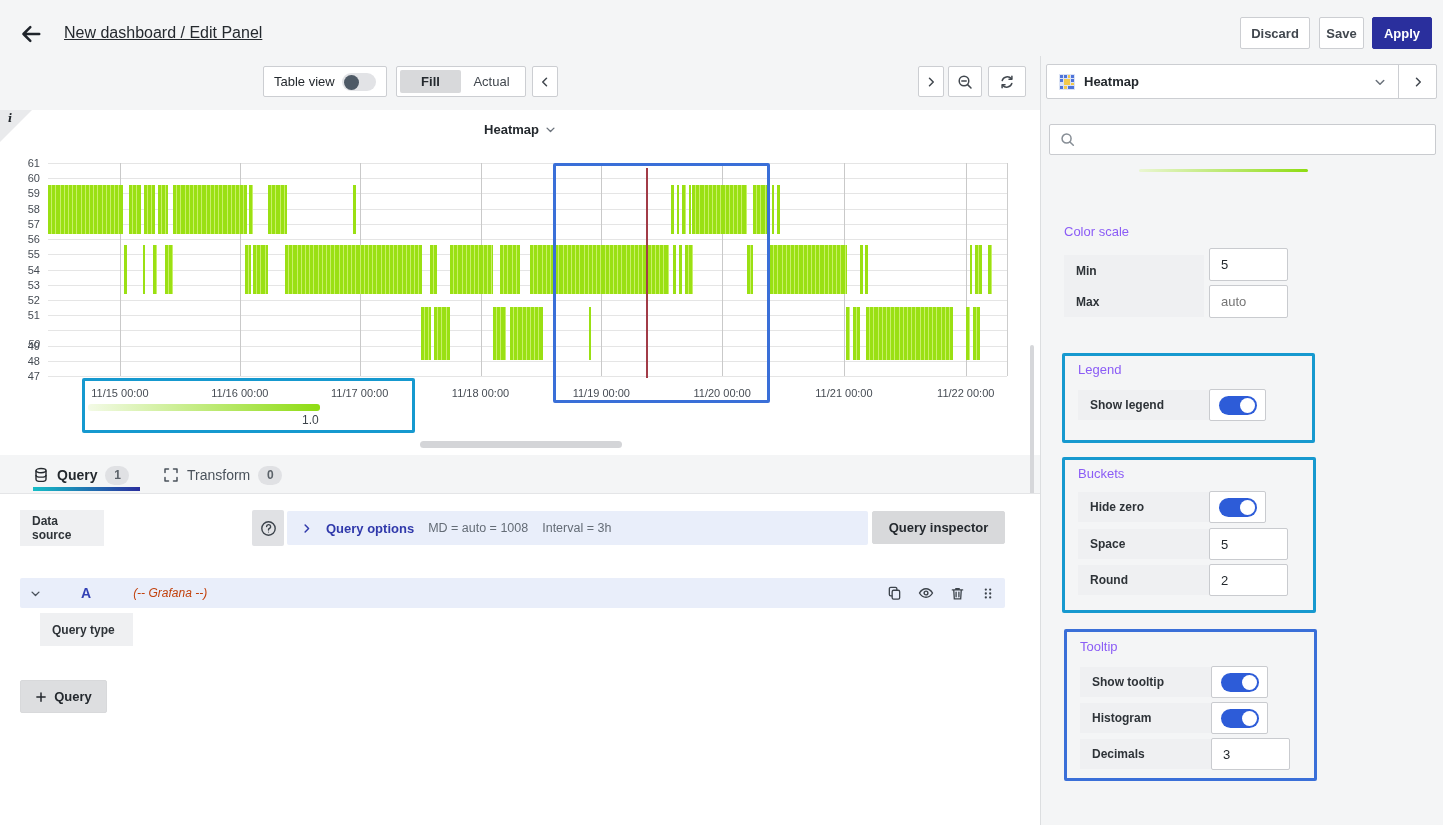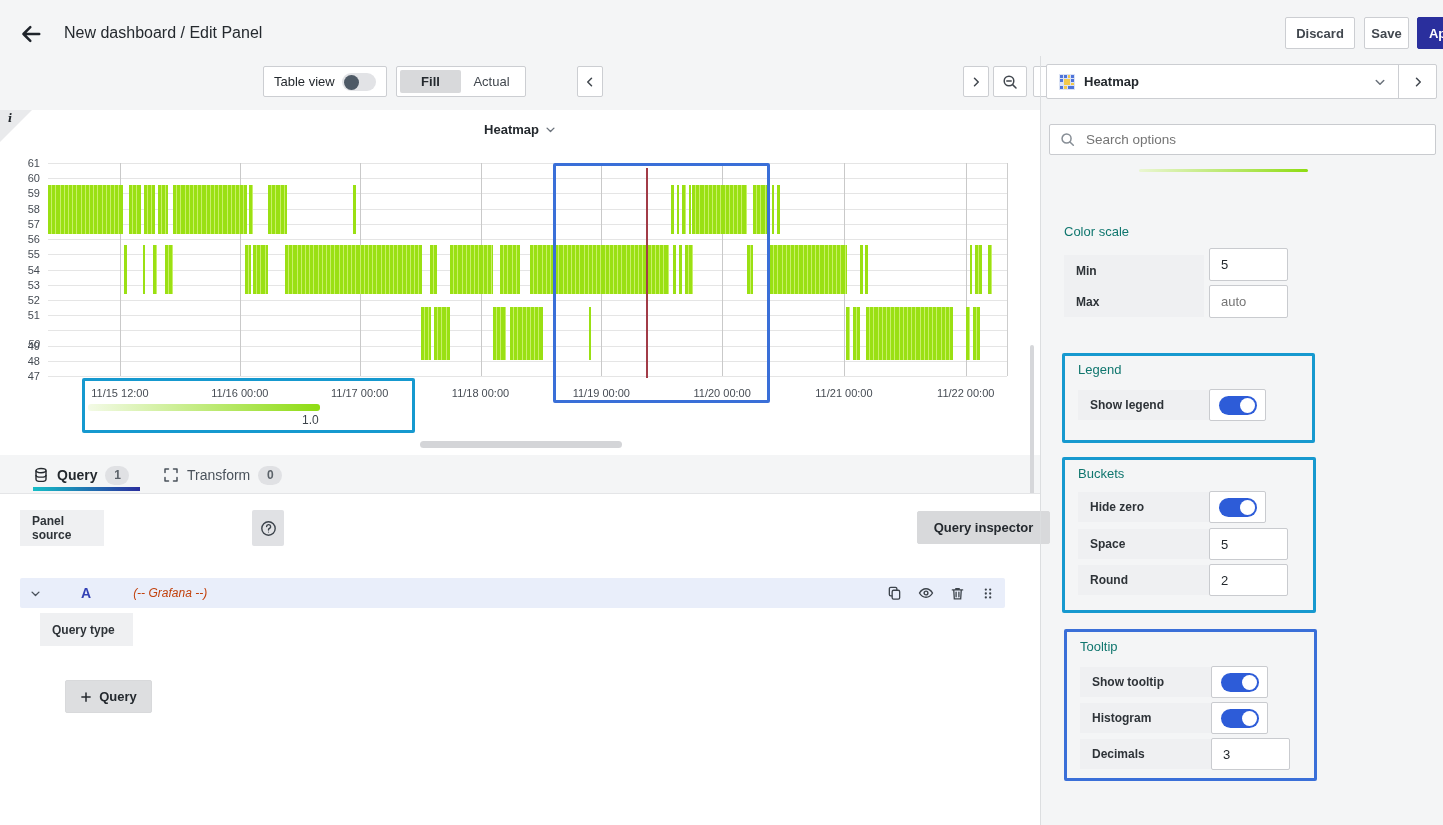--- a/index.html
+++ b/index.html
@@ -1,33 +1,33 @@
 <!DOCTYPE html>
 <html style="--bg: #f4f5f6; --border: #d8d9db; --text: #24292e; --text-muted: #6e7680; --accent-indigo: #2a2f9d; --link-blue: #3039ab; --toggle-blue: #2d5cd8; --highlight-cyan: #1699cf; --highlight-blue: #3a6fd8; --heatmap-green: #9ae013; --annotation-red: #a23b47; --row-blue-bg: #e9eefa; --tab-grad-start: #16bdc6; --tab-grad-end: #2a2f9e;"><head>
 <meta charset="utf-8">
 <style>
   html,body{margin:0;padding:0;}
   body{font-family:"Liberation Sans",sans-serif;color:#24292e;}
   #app{position:relative;width:1443px;height:825px;background:#f4f5f6;overflow:hidden;font-size:13px;}
   .abs{position:absolute;}
   .white-region{position:absolute;background:#fff;}
   .flex{display:flex;align-items:center;}
-  .btn{display:flex;align-items:center;justify-content:center;background:#fff;border:1px solid #ccced2;border-radius:2px;font-weight:600;font-size:13px;color:#41474e;box-sizing:border-box;cursor:pointer;margin-left:45px;}
+  .btn{display:flex;align-items:center;justify-content:center;background:#fff;border:1px solid #ccced2;border-radius:2px;font-weight:600;font-size:13px;color:#41474e;box-sizing:border-box;cursor:pointer;}
   .btn-primary{background:var(--accent-indigo,#2a2f9d);border-color:var(--accent-indigo,#2a2f9d);color:#fff;}
   .btn-gray{background:#d8d9db;border-color:#d8d9db;color:#24292e;}
   .selectbox{display:flex;align-items:center;background:#fff;border:1px solid #ccced2;border-radius:2px;box-sizing:border-box;gap:8px;padding:0 10px;cursor:pointer;}
   .cell-label{position:absolute;background:#eff0f2;display:flex;align-items:center;padding:0 12px;font-size:12px;font-weight:600;box-sizing:border-box;color:#2e3338;}
   .input-box{position:absolute;background:#fff;border:1px solid #c9cbcf;border-radius:2px;font-size:13px;display:flex;align-items:center;padding:0 11px;box-sizing:border-box;font-family:"Liberation Sans",sans-serif;color:#24292e;outline:none;}
   .toggle-wrap{position:absolute;background:#fff;border:1px solid #c9cbcf;border-radius:2px;display:flex;align-items:center;justify-content:center;box-sizing:border-box;cursor:pointer;}
   .toggle{width:38px;height:19px;border-radius:10px;background:#e2e3e6;position:relative;flex:0 0 auto;}
   .toggle .knob{position:absolute;width:15px;height:15px;border-radius:50%;background:#4e5a66;top:2px;left:2px;}
   .toggle.on{background:var(--toggle-blue,#2d5cd8);}
   .toggle.on .knob{left:auto;right:2px;background:#fff;}
   .badge{display:inline-flex;align-items:center;justify-content:center;min-width:24px;height:19px;border-radius:10px;background:#e0e1e4;color:#5b6269;font-size:12px;font-weight:600;padding:0 6px;box-sizing:border-box;}
-  .section-heading{position:absolute;font-size:13px;color:#0f766e;}
+  .section-heading{position:absolute;font-size:13px;color:#8b5cf6;}
   .highlight-box{position:absolute;box-sizing:border-box;border-radius:2px;pointer-events:none;}
   .hl-cyan{border:3px solid var(--highlight-cyan,#1699cf);}
   .hl-blue{border:3px solid var(--highlight-blue,#3a6fd8);}
   
   #plot{position:absolute;left:48px;top:53px;width:959px;height:213px;border-right:1px solid #cdcdcd;}
   .hgrid{position:absolute;left:0;width:100%;height:1px;background:#e5e5e5;}
   .vgrid{position:absolute;top:0;width:1px;height:100%;background:#c9c9c9;}
   .ylab{position:absolute;left:8px;width:32px;text-align:right;font-size:11px;color:#464c54;line-height:12px;}
   .xlab{position:absolute;top:277px;width:90px;text-align:center;font-size:11px;color:#464c54;}
   .cellseg{position:absolute;background:repeating-linear-gradient(to right,var(--heatmap-green,#9ae013) 0 3.2px,#c9f068 3.2px 4.2px);}
@@ -37,21 +37,21 @@
 </head>
 <body>
 
 <div id="app">
 
   <div class="abs flex" style="left:20px;top:18px;width:36px;height:32px;cursor:pointer;">
     <svg class="ico" width="22" height="22" viewBox="0 0 16 16" fill="none" stroke="#1f242b" stroke-width="1.8" stroke-linecap="round" stroke-linejoin="round">
         <path d="M14 8H2.5M7.5 3 2.5 8l5 5"></path>
       </svg>
   </div>
-  <div class="abs" style="left:64px;top:24px;font-size:16px;font-weight:500;">New dashboard / Edit Panel</div>
+  <div class="abs" style="left:64px;top:24px;font-size:16px;font-weight:500;text-decoration:underline;">New dashboard / Edit Panel</div>
   <button class="btn abs" style="left:1240px;top:17px;width:70px;height:32px;">Discard</button>
   <button class="btn abs" style="left:1319px;top:17px;width:45px;height:32px;">Save</button>
   <button class="btn btn-primary abs" style="left:1372px;top:17px;width:60px;height:32px;">Apply</button>
 
   <div class="abs flex" style="left:263px;top:66px;width:124px;height:31px;background:#fff;border:1px solid #ccced2;border-radius:2px;box-sizing:border-box;padding:0 10px;justify-content:space-between;">
     <span style="font-size:13px;">Table view</span>
     <span class="toggle" style="width:34px;height:18px;">
         <span class="knob"></span>
       </span>
   </div>
@@ -221,21 +221,21 @@
       <div class="ylab" style="top: 123.071px;">56</div>
       <div class="ylab" style="top: 138.286px;">55</div>
       <div class="ylab" style="top: 153.5px;">54</div>
       <div class="ylab" style="top: 168.714px;">53</div>
       <div class="ylab" style="top: 183.929px;">52</div>
       <div class="ylab" style="top: 199.143px;">51</div>
       <div class="ylab" style="top: 228px; font-style: italic;">50</div>
       <div class="ylab" style="top: 229.571px;">49</div>
       <div class="ylab" style="top: 244.786px;">48</div>
       <div class="ylab" style="top: 260px;">47</div>
-      <div class="xlab" style="left: 74.925px;">11/15 12:00</div>
+      <div class="xlab" style="left: 74.925px;">11/15 00:00</div>
       <div class="xlab" style="left: 194.8px;">11/16 00:00</div>
       <div class="xlab" style="left: 314.675px;">11/17 00:00</div>
       <div class="xlab" style="left: 435.509px;">11/18 00:00</div>
       <div class="xlab" style="left: 556.343px;">11/19 00:00</div>
       <div class="xlab" style="left: 677.177px;">11/20 00:00</div>
       <div class="xlab" style="left: 798.97px;">11/21 00:00</div>
       <div class="xlab" style="left: 920.763px;">11/22 00:00</div>
     </div>
 
   <div class="abs" style="left:1030px;top:345px;width:4px;height:430px;border-radius:2px;background:#d6d7da;cursor:pointer;"></div>
@@ -253,27 +253,35 @@
   <div class="abs flex" style="left:163px;top:462px;height:26px;gap:8px;cursor:pointer;color:#4a525b;">
     <svg class="ico" width="16" height="16" viewBox="0 0 16 16" fill="none" stroke="#4a525b" stroke-width="1.5" stroke-linecap="round" stroke-linejoin="round">
         <path d="M5.5 2H2v3.5M10.5 2H14v3.5M14 10.5V14h-3.5M2 10.5V14h3.5"></path>
       </svg>
     <span style="font-weight:500;font-size:14px;">Transform</span>
     <span class="badge">0</span>
   </div>
 
   <div class="white-region" style="left:0;top:493px;width:1040px;height:332px;border-top:1px solid #e4e5e7;">
 
-    <div class="cell-label" style="left:20px;top:16px;width:84px;height:36px;">Panel source</div>
+    <div class="cell-label" style="left:20px;top:16px;width:84px;height:36px;">Data source</div>
     <div class="abs flex" style="left:252px;top:16px;width:32px;height:36px;background:#e0e1e4;border-radius:2px;justify-content:center;cursor:pointer;">
       <svg class="ico" width="17" height="17" viewBox="0 0 16 16" fill="none" stroke="#3c434b" stroke-width="1.3">
           <circle cx="8" cy="8" r="6.3"></circle>
           <path d="M6.2 6.2a1.9 1.9 0 1 1 2.6 1.8c-.5.2-.8.6-.8 1.1v.4" stroke-linecap="round"></path>
           <circle cx="8" cy="11.4" r="0.5" fill="#3c434b" stroke="none"></circle>
         </svg>
+    </div>
+    <div class="abs flex" style="left:287px;top:17px;width:581px;height:34px;background:var(--row-blue-bg,#e9eefa);border-radius:2px;padding:0 14px;gap:14px;box-sizing:border-box;cursor:pointer;">
+      <svg class="ico" width="11" height="11" viewBox="0 0 16 16" fill="none" stroke="#3039ab" stroke-width="2.2" stroke-linecap="round" stroke-linejoin="round">
+          <path d="m6 3 5 5-5 5"></path>
+        </svg>
+      <span style="color:var(--link-blue,#3039ab);font-weight:700;font-size:13px;">Query options</span>
+      <span style="color:#646c76;font-size:12.5px;">MD = auto = 1008</span>
+      <span style="color:#646c76;font-size:12.5px;">Interval = 3h</span>
     </div>
     <button class="btn btn-gray" style="position:absolute;left:872px;top:17px;width:133px;height:33px;">Query inspector</button>
 
     <div class="abs flex" style="left:20px;top:84px;width:985px;height:30px;background:var(--row-blue-bg,#e9eefa);border-radius:2px;padding:0 10px;box-sizing:border-box;gap:12px;">
       <svg class="ico" width="11" height="11" viewBox="0 0 16 16" fill="none" stroke="#4a525b" stroke-width="2" stroke-linecap="round" stroke-linejoin="round">
           <path d="m3 6 5 5 5-5"></path>
         </svg>
       <span style="color:#3341b5;font-weight:700;font-size:14px;margin-left:28px;">A</span>
       <span style="color:#c2410c;font-style:italic;font-size:12px;margin-left:30px;">(-- Grafana --)</span>
       <span class="flex" style="margin-left:auto;gap:16px;">
@@ -309,21 +317,20 @@
     </button>
   </div>
 
   <div class="abs" style="left:1040px;top:56px;width:403px;height:769px;border-left:1px solid #dcdee0;box-sizing:border-box;">
 
     <div class="abs flex" style="left:8px;top:68px;width:387px;height:31px;background:#fff;border:1px solid #c9cbcf;border-radius:2px;box-sizing:border-box;padding:0 10px;gap:9px;">
       <svg class="ico" width="15" height="15" viewBox="0 0 16 16" fill="none" stroke="#868d95" stroke-width="1.6" stroke-linecap="round">
           <circle cx="7" cy="7" r="4.8"></circle>
           <path d="m10.6 10.6 3.6 3.6"></path>
         </svg>
-      <input style="border: none; outline: none; flex: 1 1 0%; font-size: 13.5px; font-family: &quot;Liberation Sans&quot;, sans-serif; color: rgb(36, 41, 46); background: transparent;" placeholder="Search options">
     </div>
 
     <div class="abs" style="left:98px;top:113px;width:169px;height:3px;border-radius:2px;background:linear-gradient(to right,#eaf6d2,#8edc12);"></div>
 
     <div class="section-heading" style="left:23px;top:168px;">Color scale</div>
     <div class="cell-label" style="left:23px;top:199px;width:140px;height:31px;">Min</div>
     <input class="input-box" style="left: 168px; top: 192px; width: 79px; height: 33px;" value="5">
     <div class="cell-label" style="left:23px;top:230px;width:140px;height:31px;">Max</div>
     <input class="input-box" style="left: 168px; top: 229px; width: 79px; height: 33px;" placeholder="auto">
 

